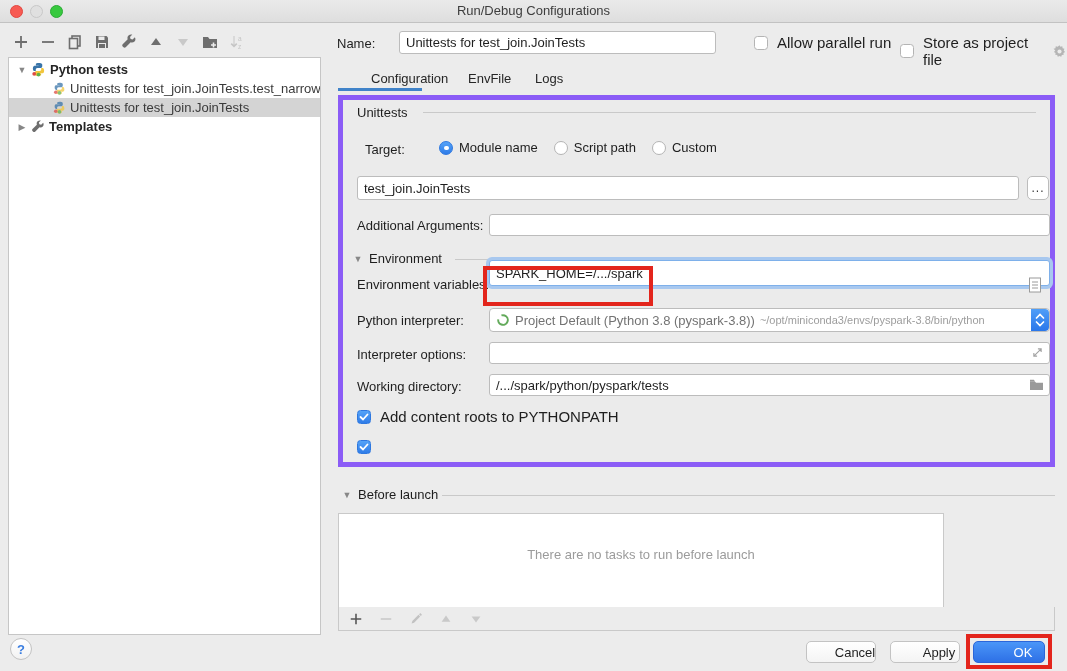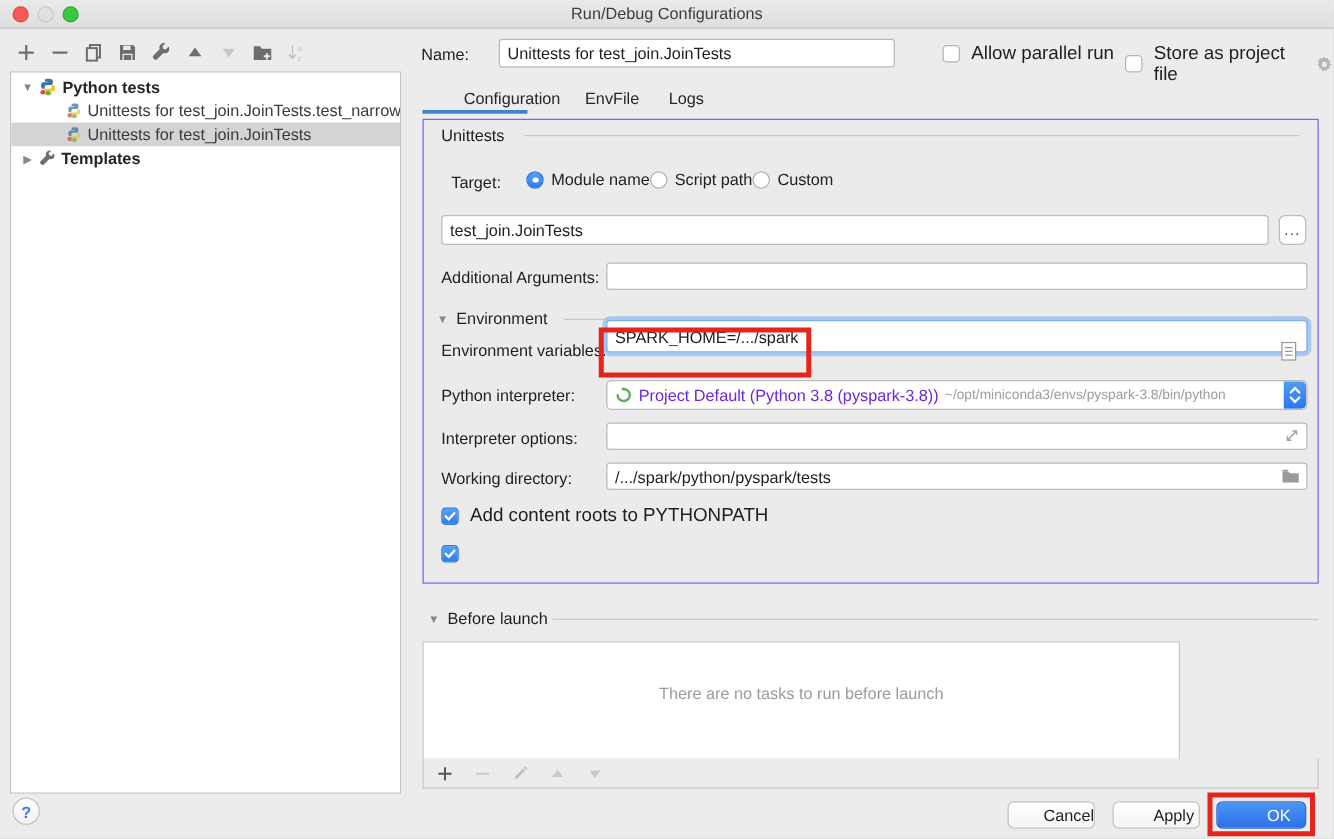--- a/index.html
+++ b/index.html
@@ -42,37 +42,37 @@
   .checkbox{width:14px;height:14px;border:1px solid #b4b4b4;border-radius:3.5px;background:#fff;
     display:inline-flex;align-items:center;justify-content:center;box-sizing:border-box;flex:0 0 auto;}
   .checkbox svg{visibility:hidden;}
   .checkbox.checked{background:linear-gradient(#55a3f8,#2f7ce8);border-color:#2e78e0;}
   .checkbox.checked svg{visibility:visible;}
   
   .tab{position:absolute;font-size:13px;color:#262626;margin-left:24px;}
   .tab-underline{position:absolute;left:338px;top:88px;width:84px;height:3px;background:#4083c9;}
   
   .panel{position:absolute;left:338px;top:95px;width:717px;height:372px;
-    border:1px solid #8b5cf6;box-sizing:border-box;background:#ebebeb;}
+    border:5px solid #8b5cf6;box-sizing:border-box;background:#ebebeb;}
   .panel .rlbl{position:absolute;font-size:13px;color:#1e1e1e;}
-  .radio-group{position:absolute;left:82px;top:40px;display:flex;align-items:center;justify-content:space-between;}
+  .radio-group{position:absolute;left:96px;top:40px;display:flex;align-items:center;gap:16px;justify-content:space-between;}
   .radio-item{display:flex;align-items:center;gap:6px;font-size:13px;color:#1e1e1e;}
   .radio{width:14px;height:14px;border-radius:50%;border:1px solid #b4b4b4;background:#fff;
     box-sizing:border-box;position:relative;flex:0 0 auto;}
   .radio.checked{background:linear-gradient(#55a3f8,#2f7ce8);border-color:#2e78e0;}
   .radio.checked::after{content:"";position:absolute;left:4px;top:4px;width:4.5px;height:4.5px;
     border-radius:50%;background:#fff;}
   .browse-btn{position:absolute;width:22px;height:24px;background:#fff;border:1px solid #bcbcbc;
     border-radius:5px;font-size:12px;color:#333;display:flex;align-items:center;justify-content:center;
     box-sizing:border-box;letter-spacing:1px;}
   .env-input{box-shadow:0 0 0 3px #a8c8ef;border-color:#7eb0ea;}
   .field-icon{position:absolute;pointer-events:auto;display:inline-flex;}
   .combo{position:absolute;background:#fff;border:1px solid #bcbcbc;border-radius:4px;
     box-sizing:border-box;display:flex;align-items:center;overflow:hidden;}
-  .combo-text{font-size:13px;color:#6d28d9;margin-left:5px;white-space:nowrap;}
+  .combo-text{font-size:13px;color:#737373;margin-left:5px;white-space:nowrap;}
   .combo-hint{font-size:11px;color:#9d9d9d;margin-left:5px;white-space:nowrap;}
   .stepper{margin-left:auto;width:18px;height:100%;background:linear-gradient(#4f9ef8,#2a77ea);
     border-radius:0 4px 4px 0;display:flex;align-items:center;justify-content:center;flex:0 0 auto;}
   .cbrow{position:absolute;display:flex;align-items:center;gap:9px;font-size:15px;color:#1e1e1e;}
   
   .bl-panel{position:absolute;left:338px;top:513px;width:606px;height:95px;background:#fff;
     border:1px solid #c9c9c9;box-sizing:border-box;}
   .bl-empty{margin-top:33px;text-align:center;font-size:13px;color:#9b9b9b;}
   .bl-toolbar{position:absolute;left:338px;top:607px;width:717px;height:24px;background:#ececec;
     border:1px solid #c9c9c9;border-top:none;box-sizing:border-box;display:flex;align-items:center;

